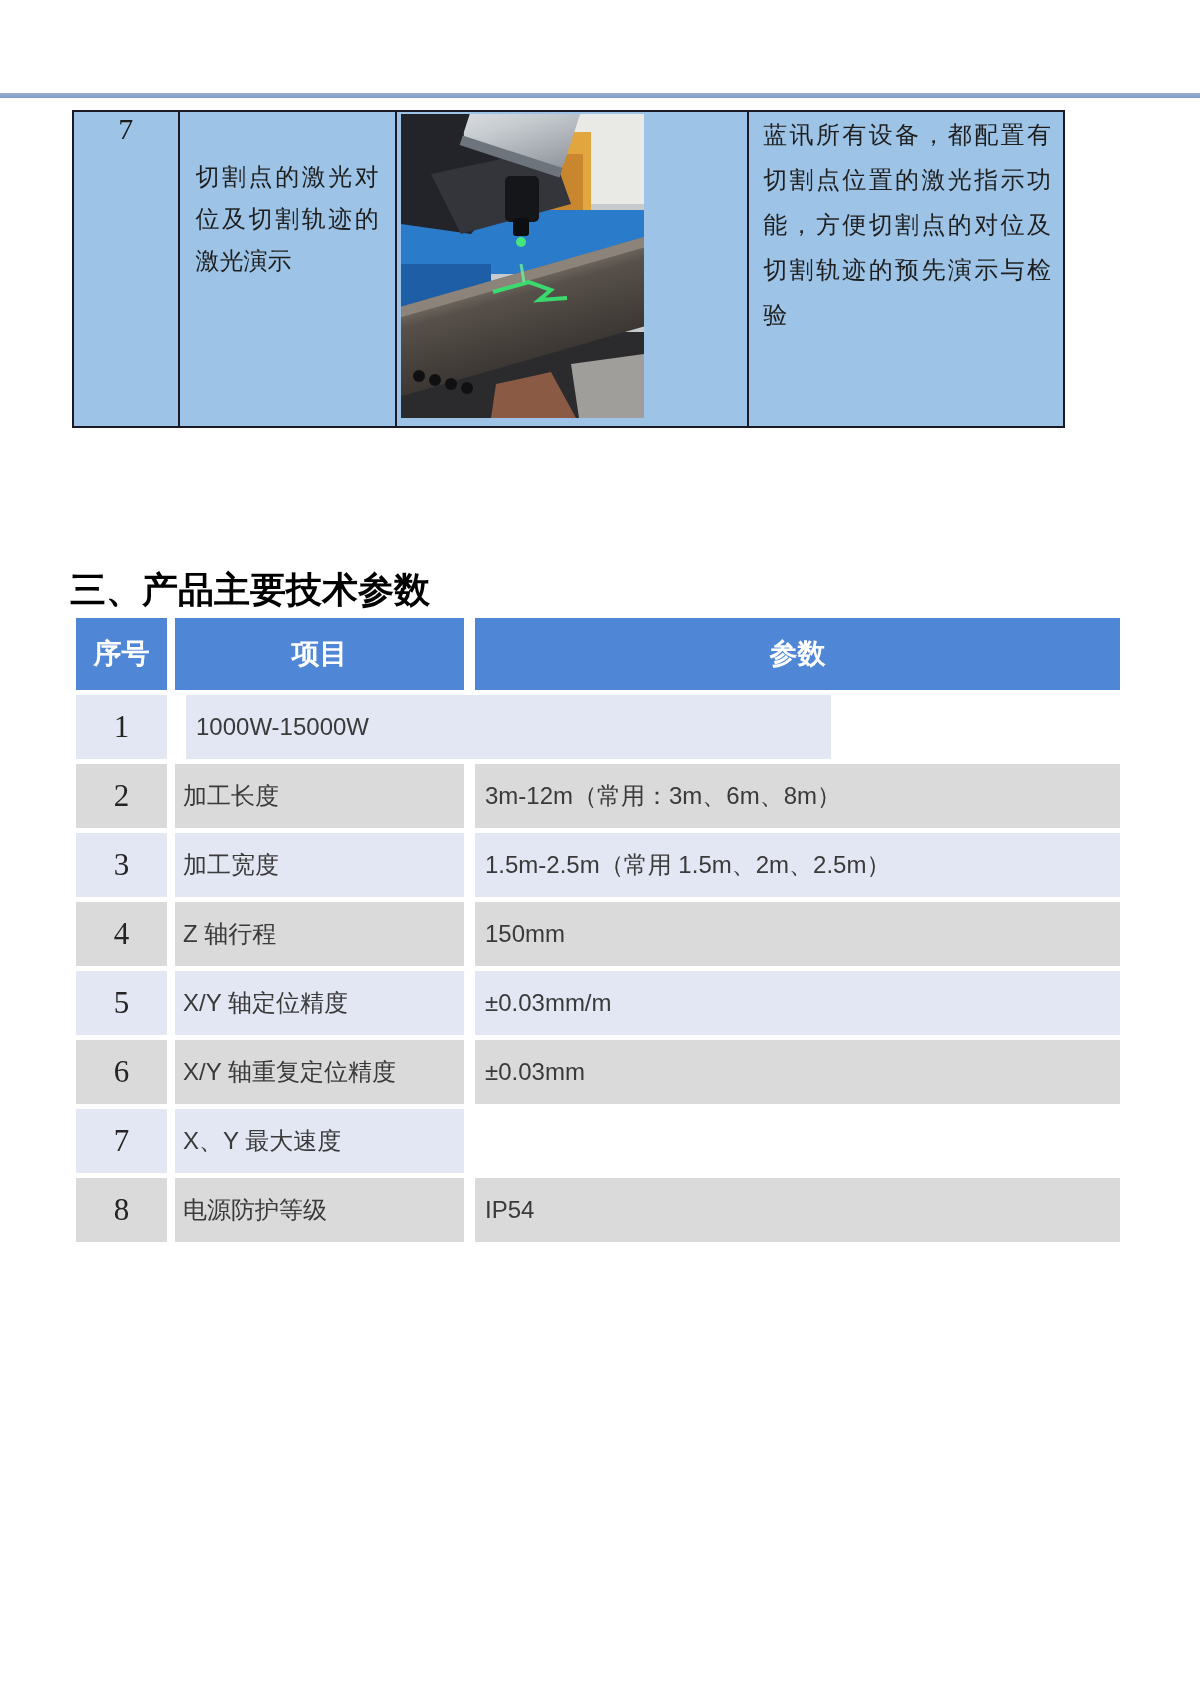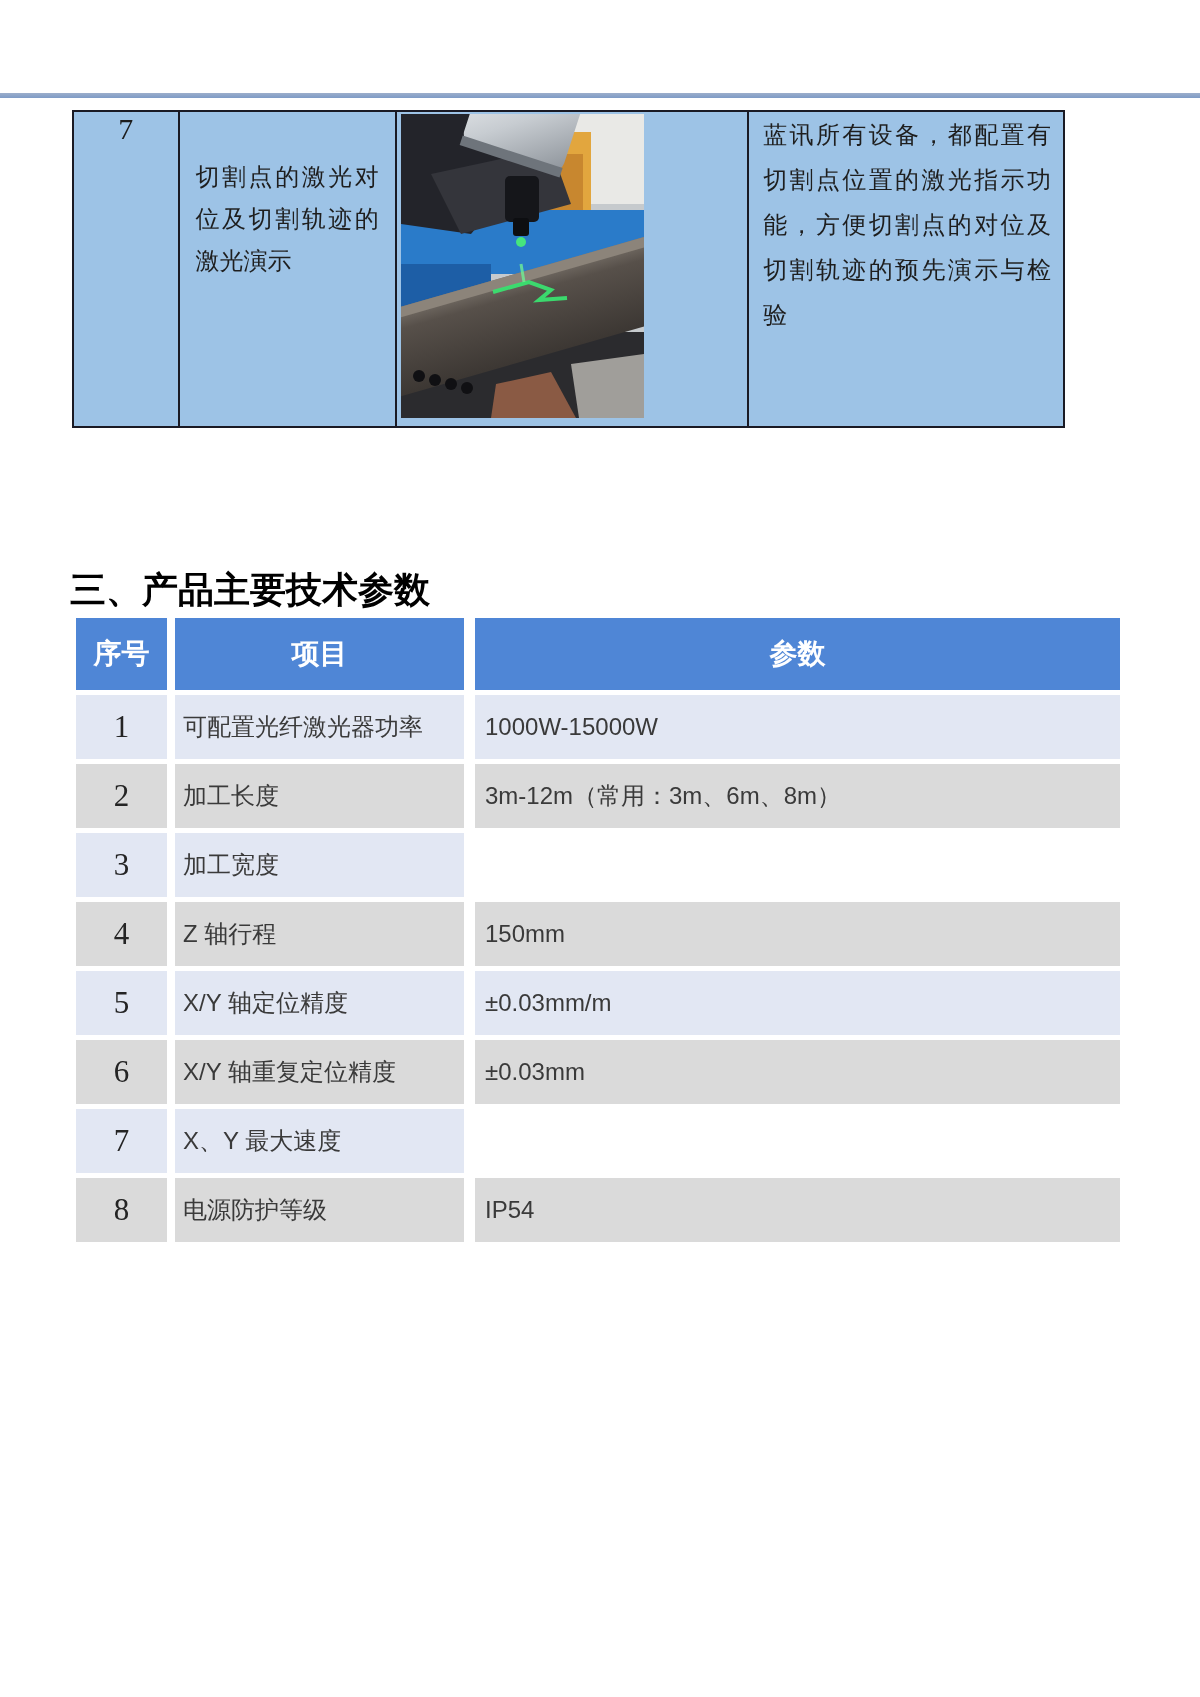--- a/index.html
+++ b/index.html
@@ -159,38 +159,38 @@
       <div class="h-cell" style="width:91px">序号</div>
       <div class="gap1"></div>
       <div class="h-cell" style="width:289px">项目</div>
       <div class="gap2"></div>
       <div class="h-cell" style="width:645px">参数</div>
     </div>
     <div id="param-rows">
   <div class="p-row odd">
     <div class="c col-no">1</div>
     <div class="gap1"></div>
-    <div class="c col-item">可配置光纤激光器功率</div>
     <div class="gap2"></div>
     <div class="c col-value">1000W-15000W</div>
   </div>
 
   <div class="p-row even">
     <div class="c col-no">2</div>
     <div class="gap1"></div>
     <div class="c col-item">加工长度</div>
     <div class="gap2"></div>
     <div class="c col-value">3m-12m（常用：3m、6m、8m）</div>
   </div>
 
   <div class="p-row odd">
     <div class="c col-no">3</div>
     <div class="gap1"></div>
     <div class="c col-item">加工宽度</div>
     <div class="gap2"></div>
+    <div class="c col-value">1.5m-2.5m（常用 1.5m、2m、2.5m）</div>
   </div>
 
   <div class="p-row even">
     <div class="c col-no">4</div>
     <div class="gap1"></div>
     <div class="c col-item">Z 轴行程</div>
     <div class="gap2"></div>
     <div class="c col-value">150mm</div>
   </div>
 

